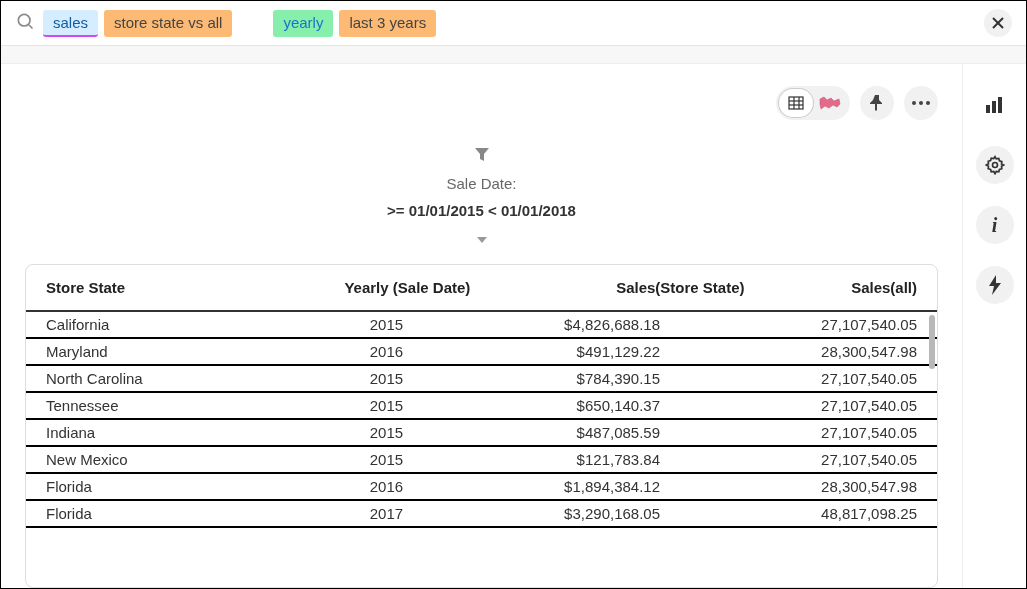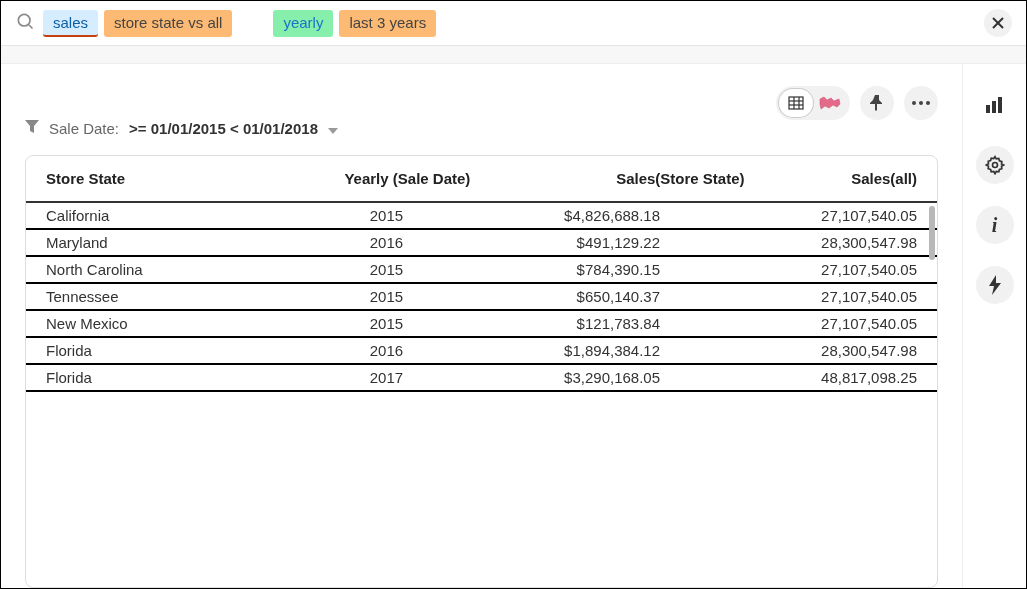--- a/index.html
+++ b/index.html
@@ -2,37 +2,37 @@
 <html><head>
 <meta charset="utf-8">
 <style>
 * { box-sizing: border-box; margin: 0; padding: 0; }
 body { font-family: -apple-system, BlinkMacSystemFont, "Segoe UI", Helvetica, Arial, sans-serif; color: #222; background: #fff; width: 1027px; height: 589px; overflow: hidden; }
 .app { display: flex; flex-direction: column; height: 100%; border: 1px solid #000; }
 .search-bar { display: flex; align-items: center; padding: 8px 14px; border-bottom: 1px solid #e5e5e5; gap: 8px; }
 .search-icon { color: #888; flex-shrink: 0; }
 .tokens { display: flex; gap: 6px; flex-wrap: wrap; }
 .token { padding: 4px 10px; border-radius: 3px; font-size: 15px; color: #444; }
-.token-active { background: #d6ecff; color: #0b5fa5; border-bottom: 2px solid #c2410c; }
+.token-active { background: #d6ecff; color: #0b5fa5; border-bottom: 2px solid #d946ef; }
 .token-plain { background: #fdba74; }
 .token-alt { background: #86efac; color: #1a73c7; margin-left: 35px; }
 .spacer { flex: 1; }
 .close-btn { width:28px; height:28px; border-radius:50%; background:#f1f1f1; display:flex; align-items:center; justify-content:center; cursor:pointer; color:#333; font-weight:bold; }
 .gradient-strip { height: 18px; background: #f7f7f7; border-bottom: 1px solid #eee; }
 .body { display: flex; flex: 1; min-height: 0; }
 .main { flex: 1; padding: 22px 24px 0 24px; display: flex; flex-direction: column; min-height: 0; }
 .title-row { display: flex; align-items: center; }
 .title { font-size: 22px; font-weight: 700; color: #111; }
 .tool-cluster { display: flex; align-items: center; gap: 10px; }
 .toggle-pair { display: flex; align-items: center; background: #f1f1f1; border-radius: 20px; padding: 3px; }
 .toggle-half { width: 34px; height: 28px; display: flex; align-items: center; justify-content: center; border-radius: 16px; cursor: pointer; }
 .toggle-half.active { background: #fff; box-shadow: 0 0 0 1px #ccc; color: #333; }
 .toggle-half.inactive { color: #e46a8a; }
 .round-btn { width: 34px; height: 34px; border-radius: 50%; background: #f1f1f1; display: flex; align-items: center; justify-content: center; cursor: pointer; color: #444; }
-.filter-row { display: flex; align-items: center; gap: 10px; color: #666; font-size: 15px; }
+.filter-row { display: flex; align-items: center; gap: 10px; margin-top: 28px; color: #666; font-size: 15px; flex-direction: column; }
 .filter-icon { color: #888; }
 .filter-val { color: #333; font-weight: 600; }
 .caret { color: #999; }
 .table-wrap { margin-top: 18px; border: 1px solid #ddd; border-radius: 8px; flex: 1; overflow: hidden; display: flex; flex-direction: column; min-height: 0; position: relative; }
 table { width: 100%; border-collapse: collapse; }
 thead th { text-align: left; font-weight: 700; font-size: 15px; color: #222; padding: 14px 20px; border-bottom: 2px solid #333; }
 thead th.num { text-align: right; }
 tbody td { padding: 4px 20px; font-size: 15px; color: #333; border-bottom: 2px solid #000000; }
 tbody td.num { text-align: right; }
 .tbody-scroll { overflow-y: auto; flex: 1; }
@@ -154,20 +154,26 @@
                   <td class="num">$784,390.15</td>
                   <td class="num">27,107,540.05</td>
                 </tr>
                 <tr>
                   <td>Tennessee</td>
                   <td class="num">2015</td>
                   <td class="num">$650,140.37</td>
                   <td class="num">27,107,540.05</td>
                 </tr>
                 <tr>
+                  <td>Indiana</td>
+                  <td class="num">2015</td>
+                  <td class="num">$487,085.59</td>
+                  <td class="num">27,107,540.05</td>
+                </tr>
+                <tr>
                   <td>New Mexico</td>
                   <td class="num">2015</td>
                   <td class="num">$121,783.84</td>
                   <td class="num">27,107,540.05</td>
                 </tr>
                 <tr>
                   <td>Florida</td>
                   <td class="num">2016</td>
                   <td class="num">$1,894,384.12</td>
                   <td class="num">28,300,547.98</td>

